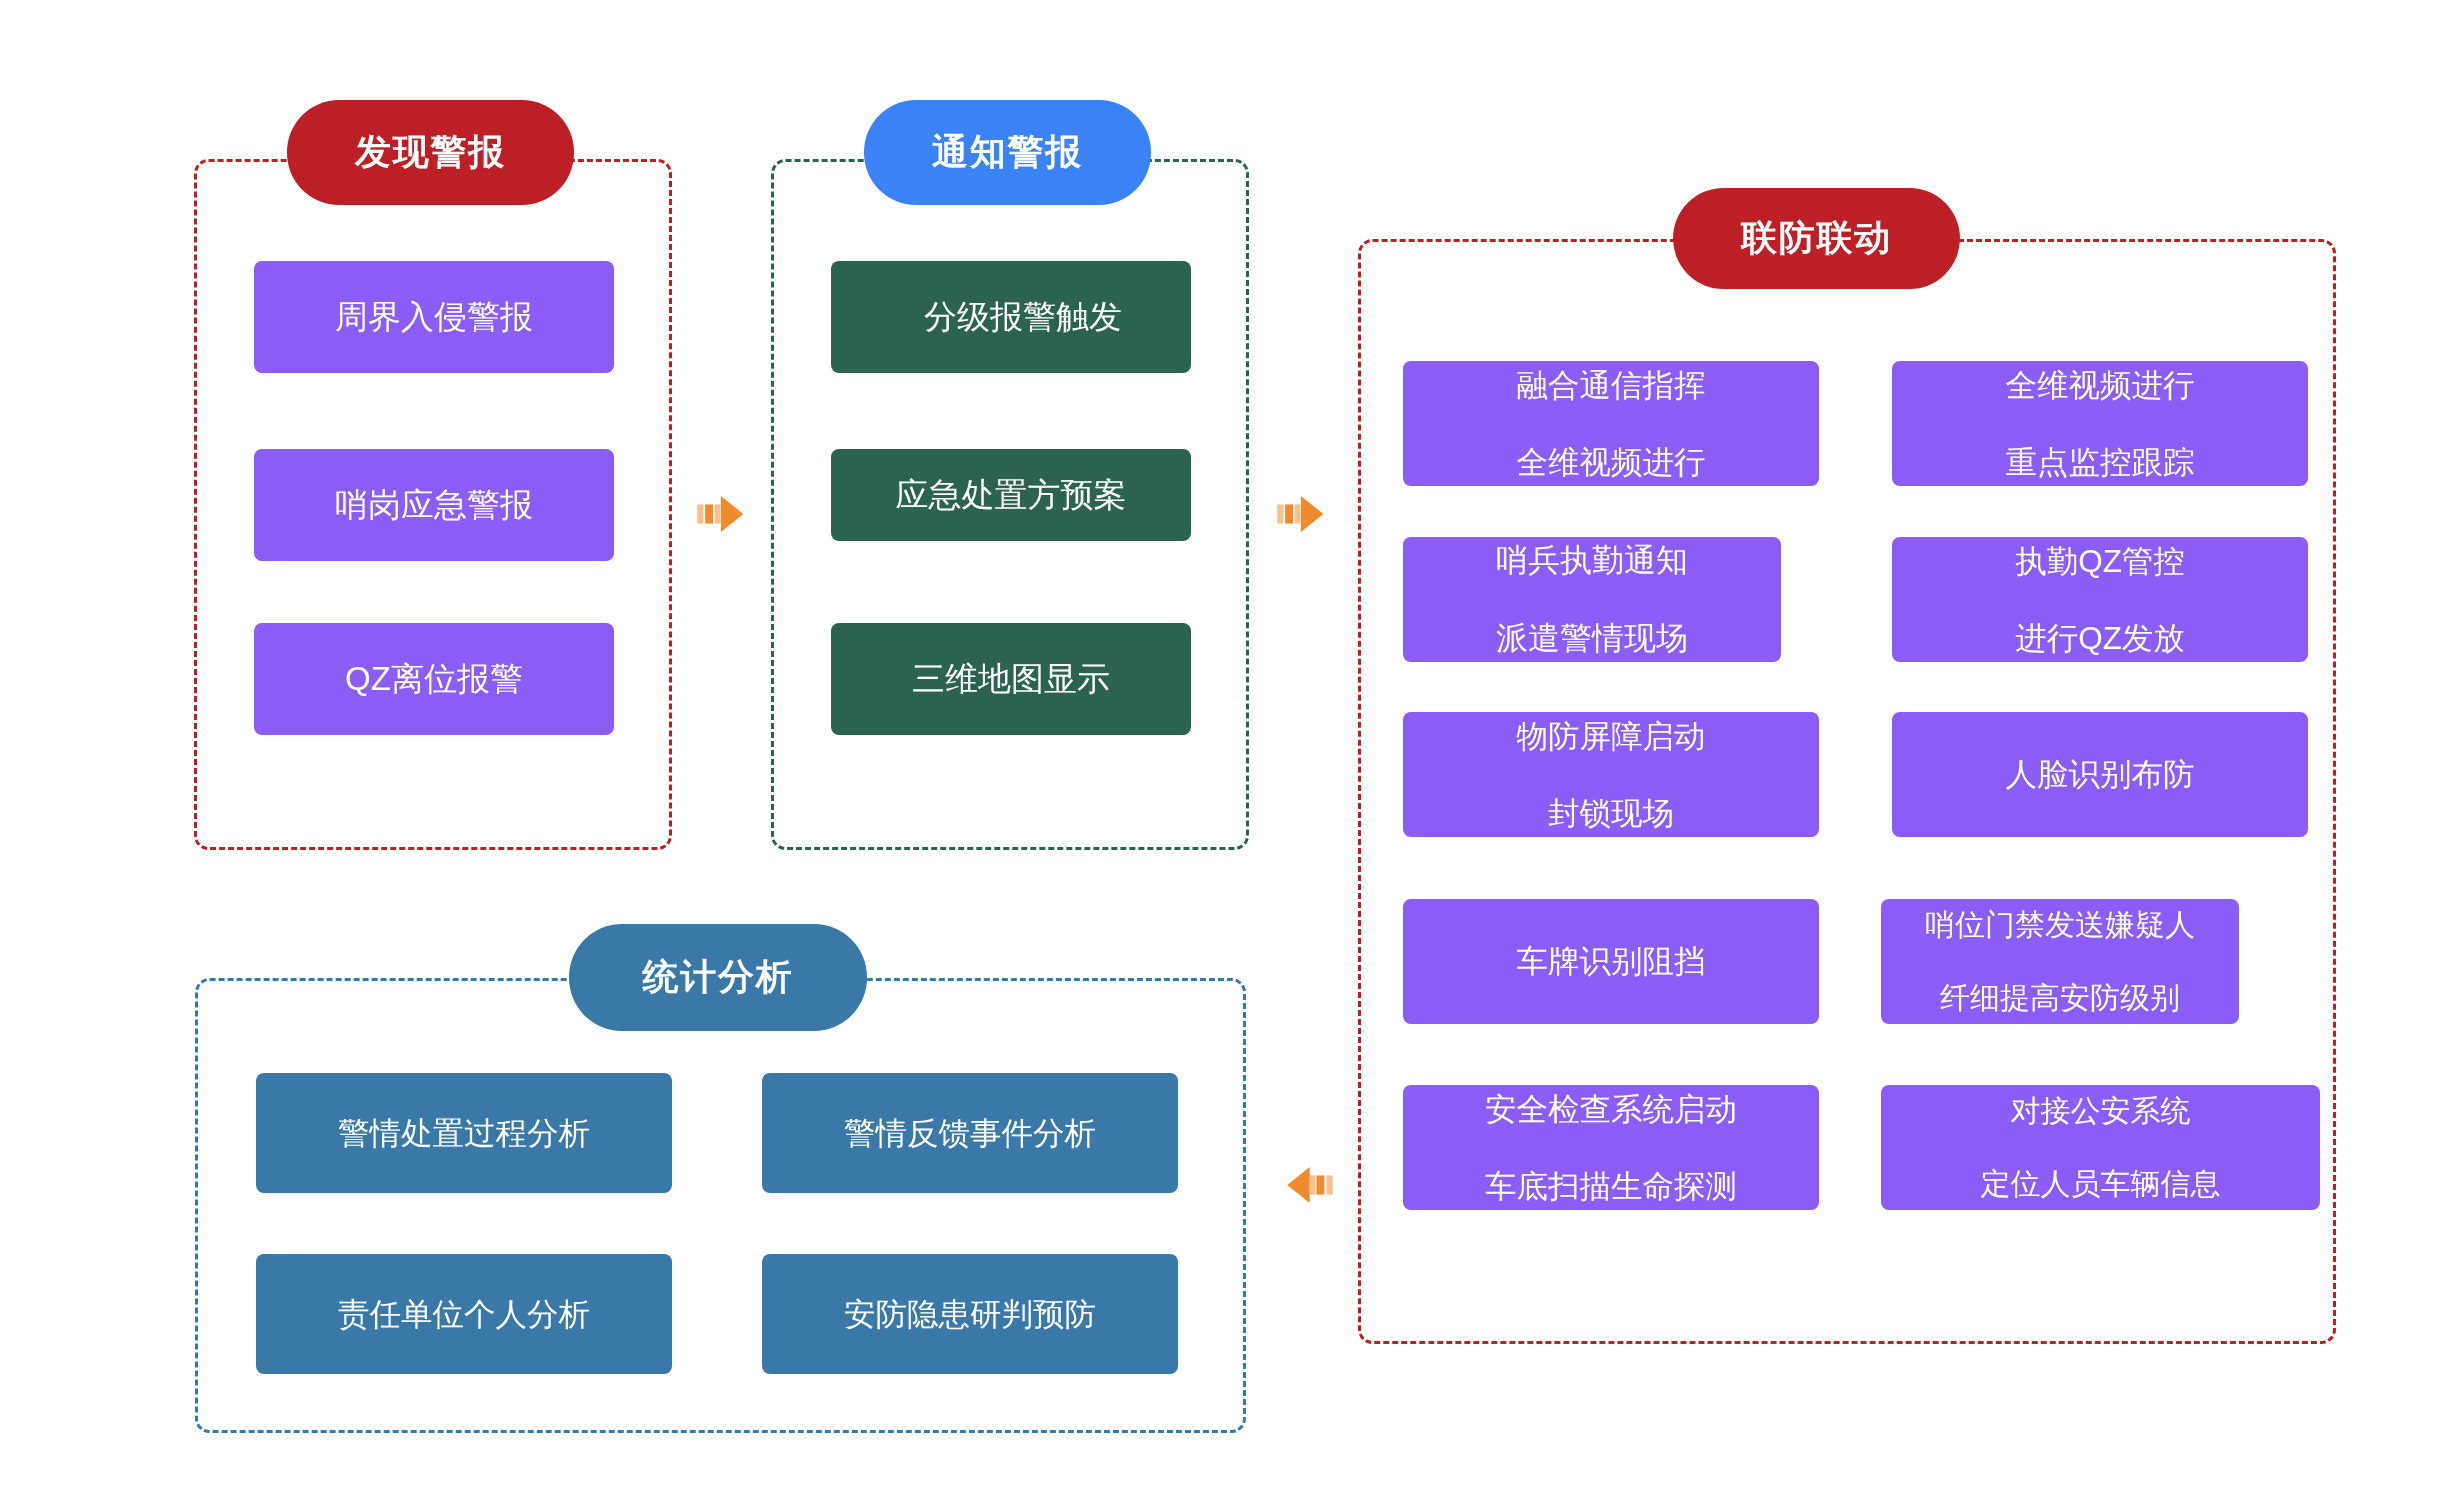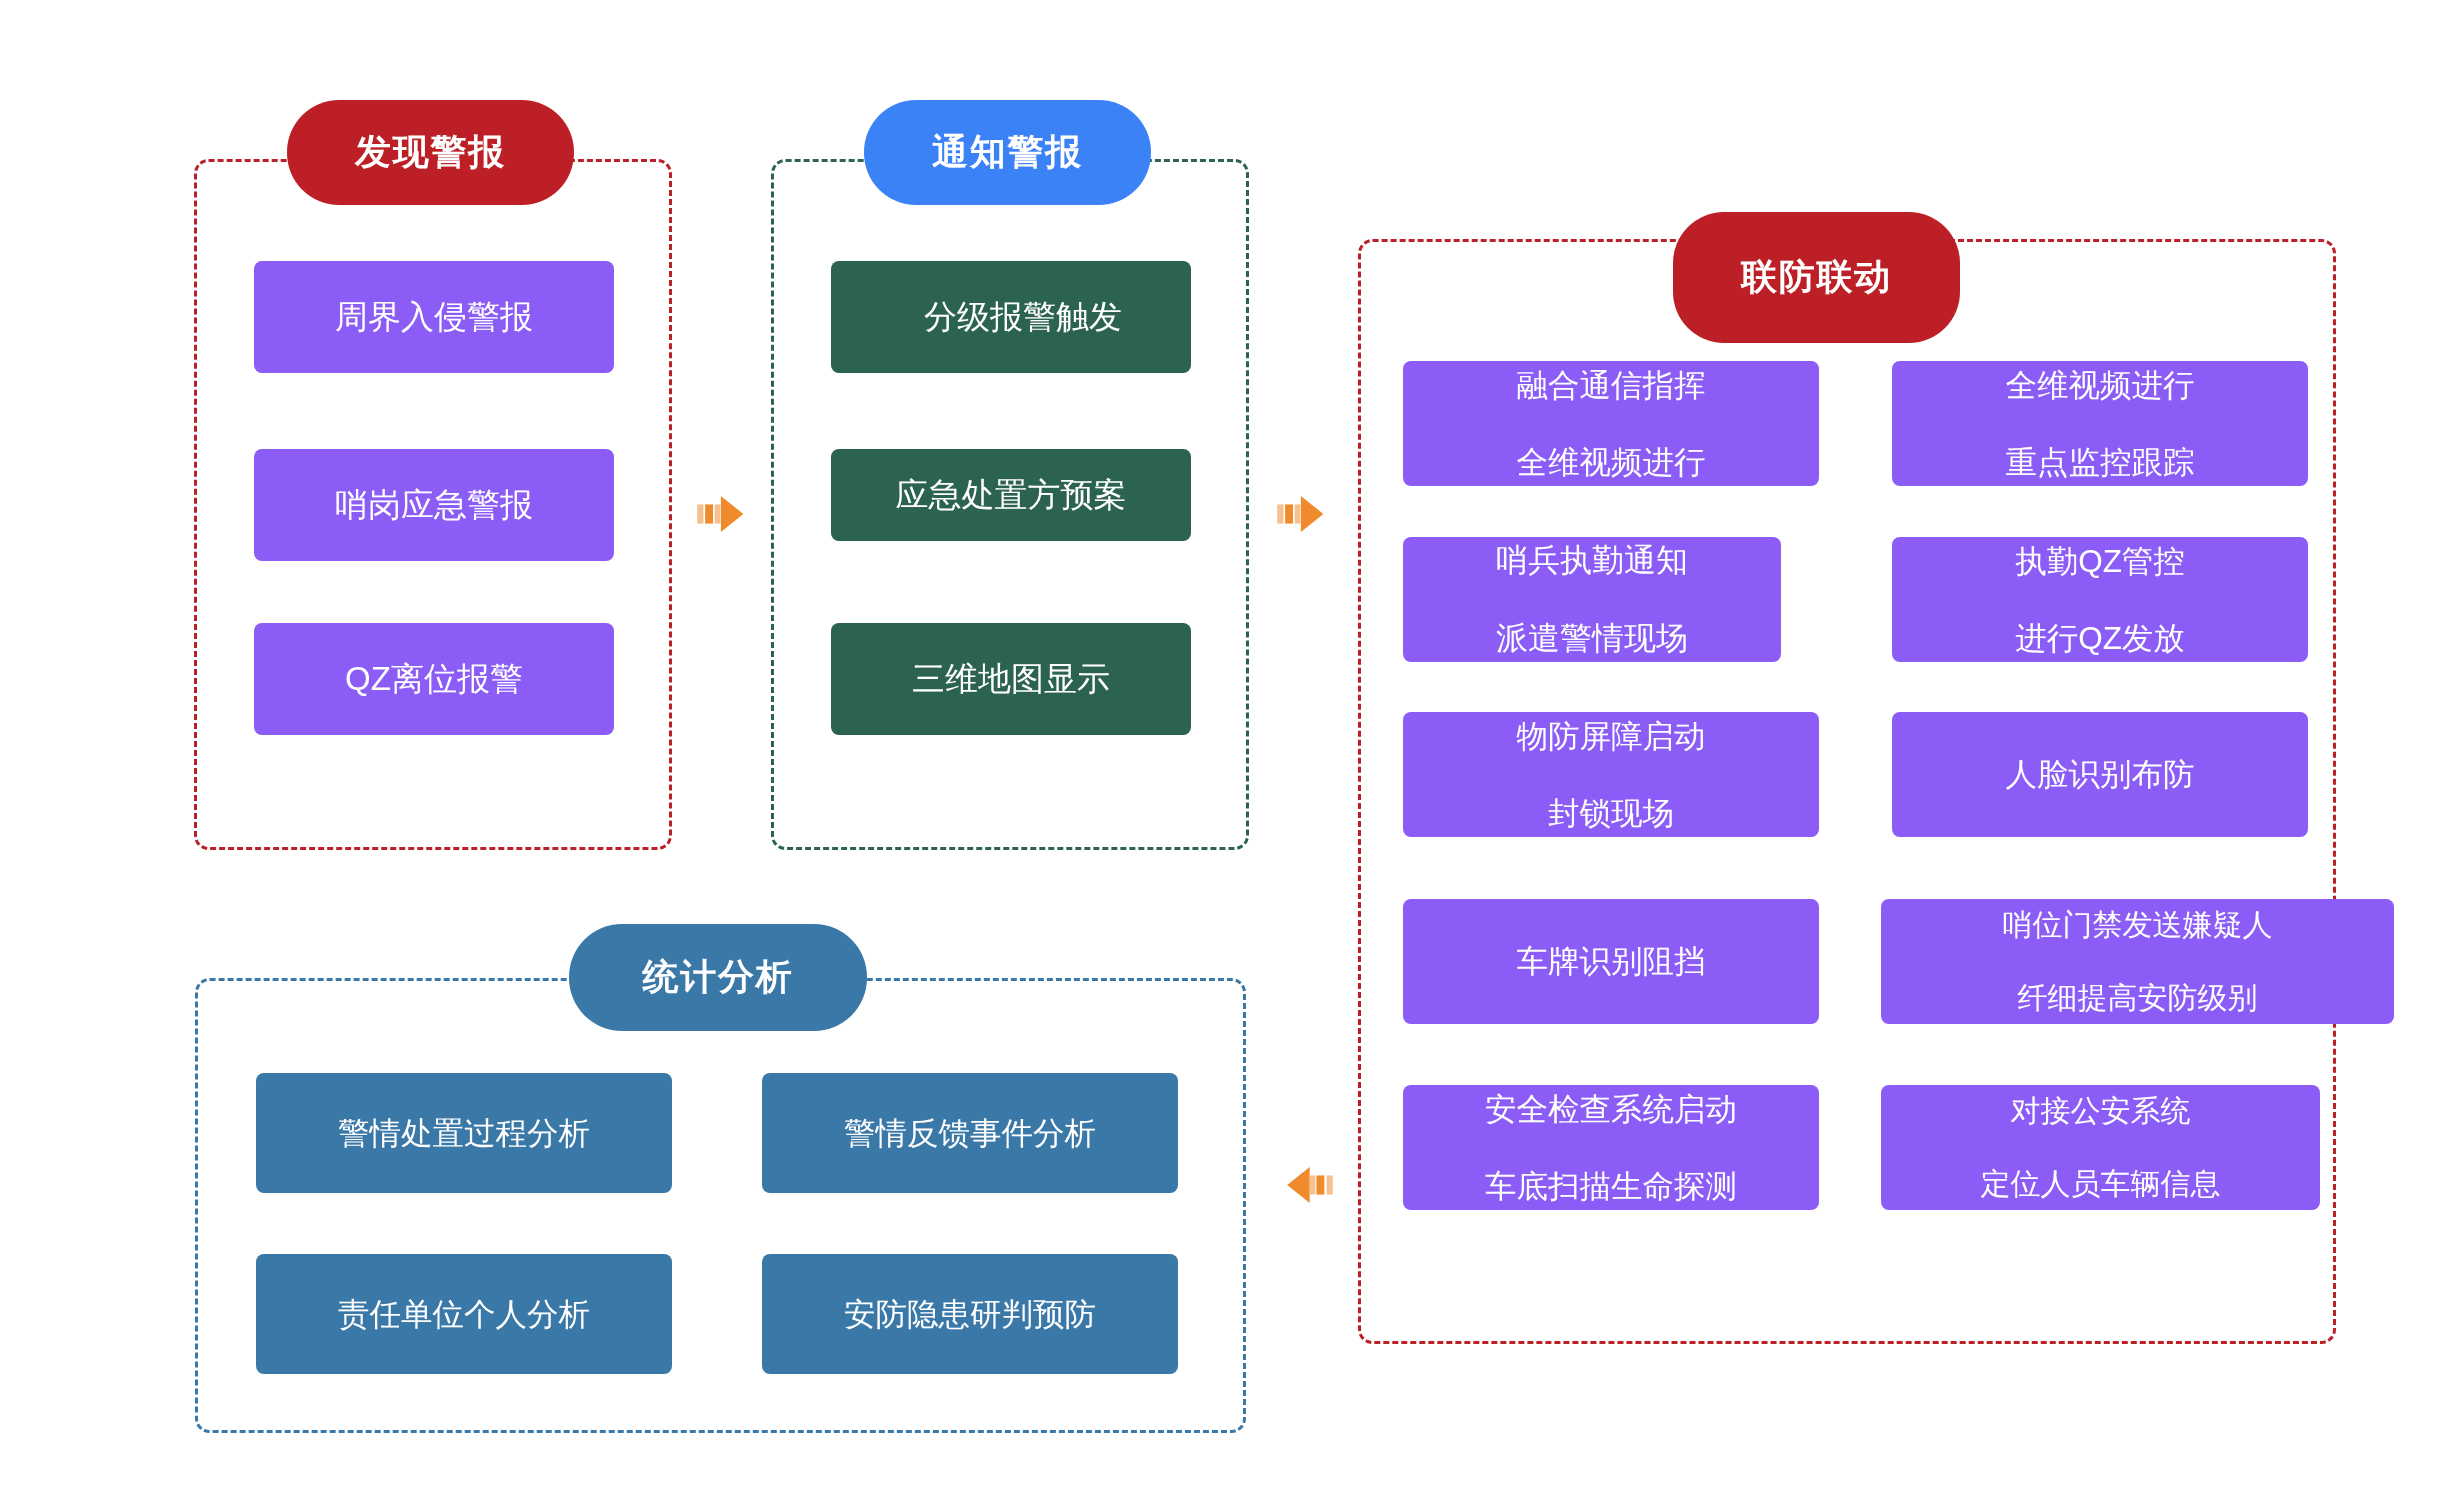--- a/index.html
+++ b/index.html
@@ -119,21 +119,21 @@
         <rect x="4" y="31" width="11" height="34" fill="#F7C08F"></rect>
         <rect x="18" y="31" width="14" height="34" fill="#EF8B2C"></rect>
         <rect x="35" y="31" width="10" height="34" fill="#F7C08F"></rect>
         <path d="M46 16 L86 48 L46 80 L46 65 L46 31 Z" fill="#EF8B2C"></path>
       </g>
     </svg>
   </div>
 
   <div class="frame frame-red" style="left:1358px; top:239px; width:978px; height:1105px;"></div>
 
-  <div class="pill pill-red" style="left:1673px; top:212px; width:287px; height:131px; border-radius:51px; font-size:36px;">联防联动</div>
+  <div class="pill pill-red" style="left:1673px; top:188px; width:287px; height:101px; border-radius:51px; font-size:36px;">联防联动</div>
 
   <div class="box box-red" style="left:1403px; top:361px; width:416px; height:125px; font-size:31.5px;">
     <span style="display:block">
       <span style="display:block">融合通信指挥</span>
       <span style="display:block">全维视频进行</span>
     </span>
   </div>
 
   <div class="box box-red" style="left:1403px; top:537px; width:378px; height:125px; font-size:32px;">
     <span style="display:block">
@@ -175,21 +175,21 @@
       <span style="display:block">进行QZ发放</span>
     </span>
   </div>
 
   <div class="box box-red" style="left:1892px; top:712px; width:416px; height:125px; font-size:31.5px;">
     <span style="display:block">
       <span style="display:block">人脸识别布防</span>
     </span>
   </div>
 
-  <div class="box box-red" style="left:1881px; top:899px; width:513px; height:125px; font-size:30px;">
+  <div class="box box-red" style="left:1881px; top:899px; width:358px; height:125px; font-size:30px;">
     <span style="display:block">
       <span style="display:block">哨位门禁发送嫌疑人</span>
       <span style="display:block">纤细提高安防级别</span>
     </span>
   </div>
 
   <div class="box box-red" style="left:1881px; top:1085px; width:439px; height:125px; font-size:30px;">
     <span style="display:block">
       <span style="display:block">对接公安系统</span>
       <span style="display:block">定位人员车辆信息</span>

